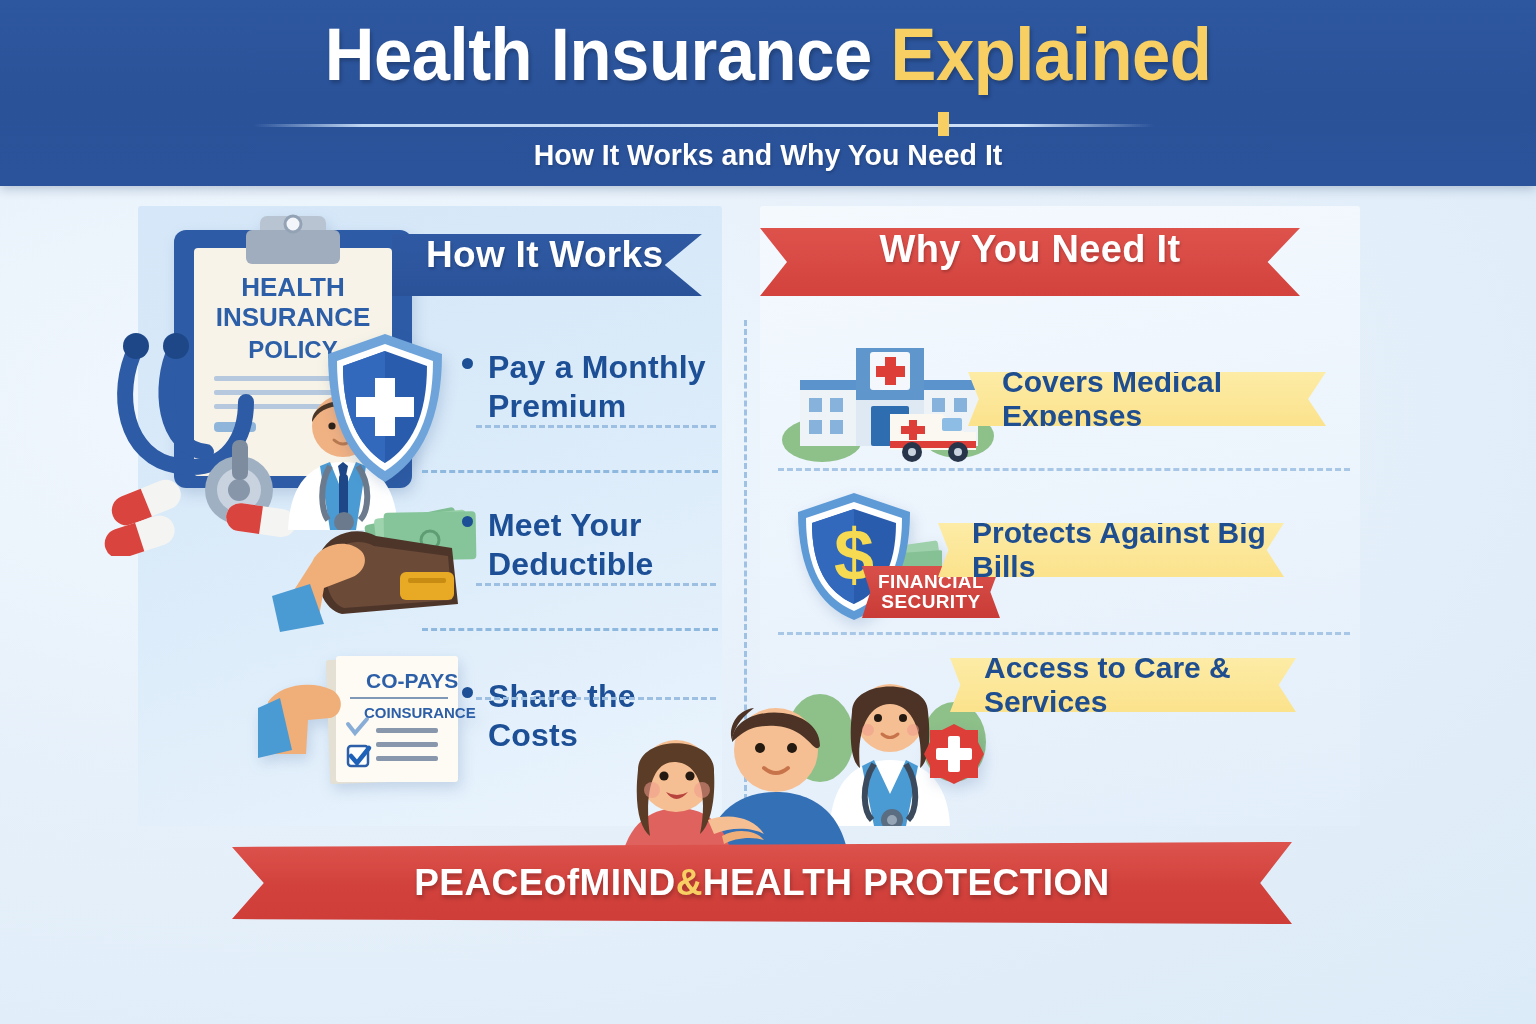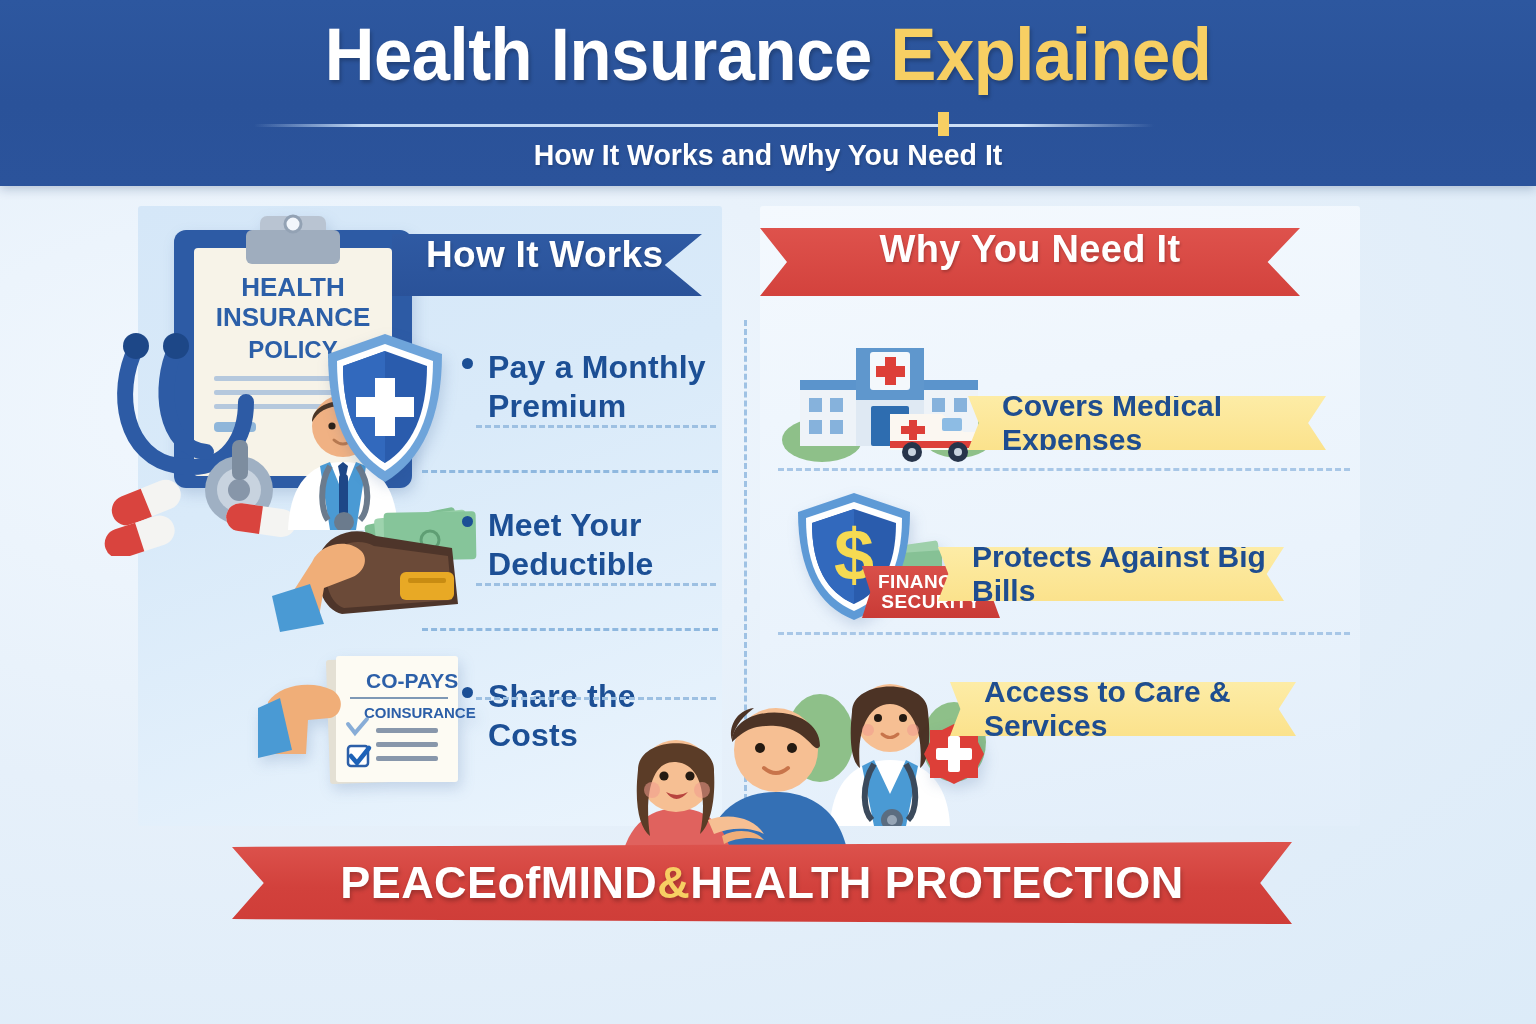--- a/index.html
+++ b/index.html
@@ -65,29 +65,29 @@
     border-radius:50%;background:#1c4f95;}
   .l-dash{position:absolute;height:0;border-top:3px dashed #9dc0e2;}
   .row-sep{position:absolute;height:0;border-top:3px dashed #8fb8df;}
 
   
   .ribbon{position:absolute;height:54px;display:flex;align-items:center;
     background:linear-gradient(180deg,#fdeca6 0%,#fbe28c 100%);
     clip-path:polygon(0 0,100% 0,95% 50%,100% 100%,0 100%,3% 50%);
     color:#1e4d90;font-weight:bold;font-size:30px;padding-left:34px;
     box-sizing:border-box;
-    font-family:"Liberation Sans Narrow","Liberation Sans",sans-serif;margin-top:24px;}
+    font-family:"Liberation Sans Narrow","Liberation Sans",sans-serif;}
 
   
   .bottom-banner{position:absolute;left:232px;top:842px;width:1060px;height:82px;
     background:linear-gradient(180deg,#dd534d 0%,#d2413c 55%,#cf3d38 100%);
     clip-path:polygon(0 6%,100% 0,97% 50%,100% 100%,0 94%,3% 50%);
     display:flex;align-items:center;justify-content:center;
     font-family:"Liberation Sans Narrow","Liberation Sans",sans-serif;
-    font-weight:bold;font-size:45px;color:#ffffff;letter-spacing:.4px;
+    font-weight:bold;font-size:37px;color:#ffffff;letter-spacing:.4px;
     text-shadow:1px 3px 4px rgba(0,0,0,.25);}
   .bottom-banner .amp{color:#f7cf63;}
   .bottom-banner .lower{text-transform:none;}
 
   
   .ill{position:absolute;}
   .shadow-soft{filter:drop-shadow(3px 6px 7px rgba(40,80,140,.18));}
   .clip-text{font-family:"Liberation Sans Narrow","Liberation Sans",sans-serif;
     font-weight:bold;fill:#2c5fa8;}
   .badge-fin{position:absolute;left:862px;top:566px;width:138px;height:52px;

